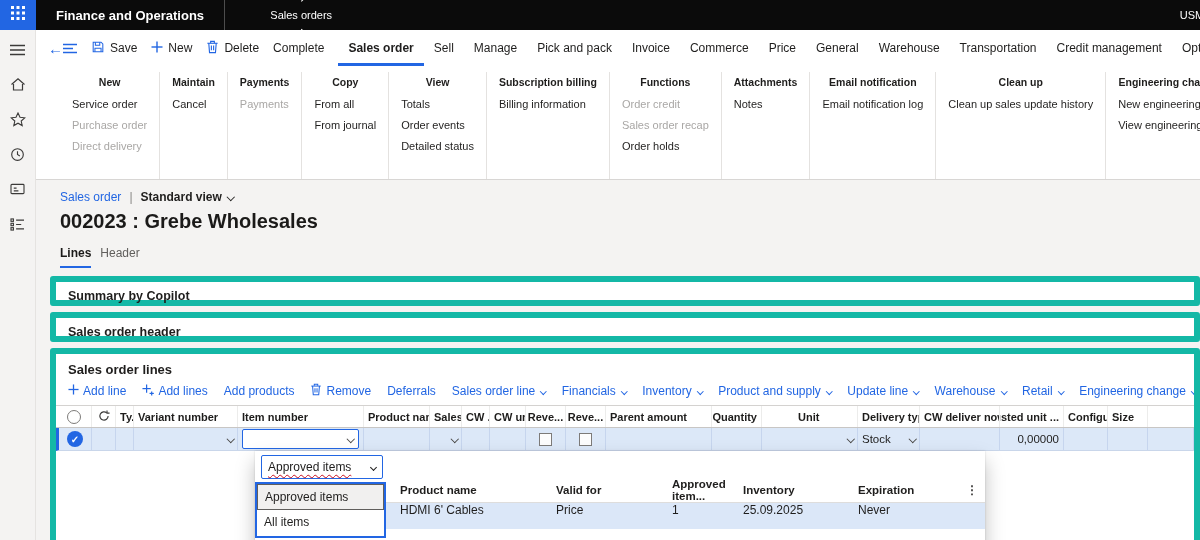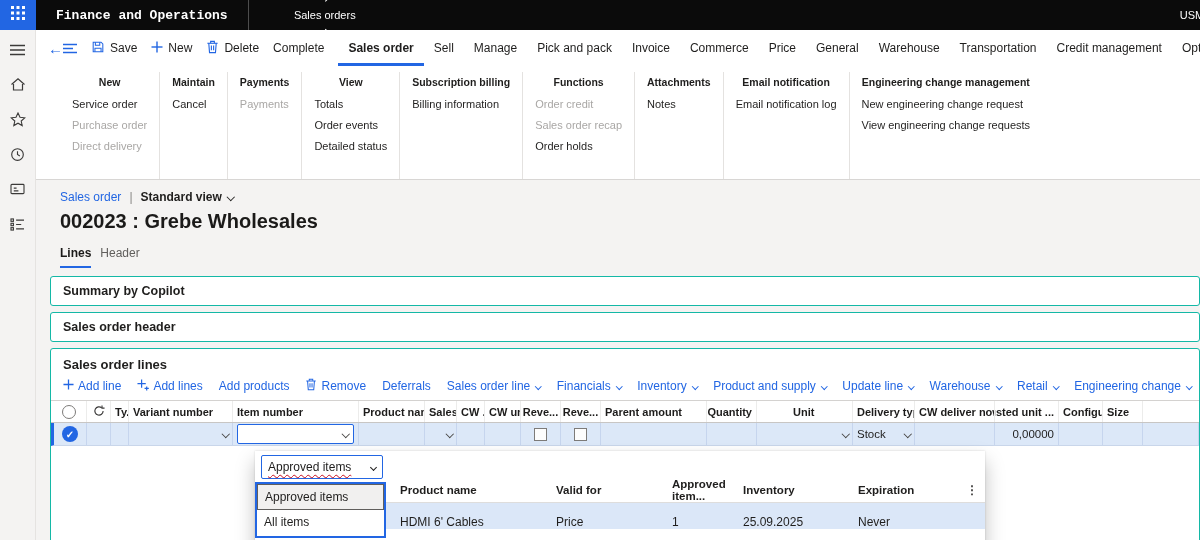--- a/index.html
+++ b/index.html
@@ -3,21 +3,21 @@
 <meta charset="utf-8">
 <style>
   html,body{margin:0;padding:0;width:1200px;height:540px;overflow:hidden;
     font-family:"Liberation Sans",sans-serif;background:#fff;color:#1f1e1d;}
   *{box-sizing:border-box;}
   .app{position:relative;width:1200px;height:540px;}
 
   
   .topbar{height:30px;background:#0b0b0b;display:flex;align-items:center;color:#fff;position:relative;}
   .waffle{width:36px;height:30px;background:#2266E3;display:flex;align-items:center;justify-content:center;cursor:pointer;}
-  .app-title{font-size:13px;font-weight:700;padding:0 20px;white-space:nowrap;font-family:Liberation Mono, monospace;}
+  .app-title{font-size:13px;font-weight:700;padding:0 20px;white-space:nowrap;}
   .tb-div{width:1px;height:30px;background:#4d4d4d;}
   .breadcrumb{display:flex;align-items:center;gap:9px;margin-left:26px;font-size:11px;flex-direction:column;}
   .bc-item{white-space:nowrap;cursor:pointer;}
   .chv{display:inline-block;width:5.5px;height:5.5px;border-right:1.5px solid currentColor;border-bottom:1.5px solid currentColor;transform:rotate(45deg);vertical-align:2px;}
   .chv.r{transform:rotate(-45deg);width:4.5px;height:4.5px;}
   .company{position:absolute;right:-11px;top:9px;font-size:11px;}
 
   
   .shell{display:flex;height:510px;}
   .sidebar{width:36px;background:#f4f3f2;border-right:1px solid #e5e3e1;display:flex;flex-direction:column;align-items:center;padding-top:10px;gap:13px;}
@@ -46,21 +46,21 @@
   .ph-line1{font-size:12px;display:flex;align-items:center;gap:8px;}
   .ph-link{color:#2266E3;cursor:pointer;}
   .ph-sep{color:#8a8886;}
   .ph-view{font-weight:600;cursor:pointer;display:flex;align-items:center;gap:6px;}
   .ph-title{font-size:20px;font-weight:700;margin-top:6px;color:#1b1a19;}
   .ph-tabs{display:flex;gap:9px;margin-top:13px;font-size:12px;}
   .ph-tab{cursor:pointer;color:#605e5c;padding-bottom:6px;}
   .ph-tab.active{color:#1b1a19;font-weight:700;border-bottom:2.5px solid #2266E3;}
 
   .cards{margin:8px 0 0 14px;}
-  .card{background:#fff;border:1px solid #14b8a6;border-radius:3px;}
+  .card{background:#fff;border:6px solid #14b8a6;border-radius:3px;}
   .card-strip{height:30px;line-height:29px;font-size:12.5px;font-weight:700;padding-left:12px;margin-bottom:6px;cursor:pointer;}
   .card-lines{height:210px;overflow:hidden;}
   .cl-title{font-size:13px;font-weight:700;padding:8px 12px 6px;}
   .cl-toolbar{display:flex;align-items:center;gap:16px;padding:0 0 6px 12px;font-size:12px;color:#2266E3;white-space:nowrap;overflow:hidden;}
   .tb-item{display:flex;align-items:center;gap:4px;cursor:pointer;}
   .tb-item .chv{width:4.5px;height:4.5px;border-width:1.3px;margin-left:2px;}
 
   
   .grid{border-top:1px solid #d4d2d0;}
   .grow{display:flex;align-items:stretch;}
@@ -87,21 +87,21 @@
     box-shadow:0 10px 18px rgba(0,0,0,.25),0 0 2px rgba(0,0,0,.15);z-index:5;}
   .fo-combo{position:absolute;left:6px;top:4px;width:122px;height:24px;border:1px solid #2266E3;border-radius:2px;
     display:flex;align-items:center;padding:0 6px;font-size:12px;background:#fff;}
   .squiggle{text-decoration:underline;text-decoration-style:wavy;text-decoration-color:#c50f1f;text-decoration-thickness:1px;text-underline-offset:3px;}
   .fo-combo .chv{margin-left:auto;width:5px;height:5px;}
   .fo-list{position:absolute;left:0;top:31px;width:131px;background:#fff;border:2px solid #2266E3;z-index:6;}
   .fo-opt{height:26px;line-height:24px;padding-left:7px;font-size:12px;cursor:pointer;}
   .fo-opt.sel{background:#f1f0ef;border:1px solid #605e5c;}
   .fo-grid{position:absolute;left:131px;top:27px;right:0;}
   .fo-ghead{display:flex;align-items:center;height:25px;border-bottom:1px solid #dedddc;font-size:11.5px;font-weight:700;padding-left:14px;}
-  .fo-grow{display:flex;align-items:flex-end;height:26px;background:#dbe7f8;font-size:12px;padding-left:14px;cursor:pointer;}
+  .fo-grow{display:flex;align-items:flex-start;height:26px;background:#dbe7f8;font-size:12px;padding-left:14px;cursor:pointer;}
   .fc0{width:156px;} .fc1{width:116px;} .fc2{width:71px;} .fc3{width:115px;} .fc4{width:100px;}
   .fo-more{margin-left:auto;margin-right:7px;color:#3b3a39;cursor:pointer;}
   .fo-more::after{content:"\22EE";font-size:12px;font-weight:700;}
 </style>
 </head>
 <body>
 
 <div class="app">
 
   <header class="topbar">
@@ -245,20 +245,25 @@
         </div>
         <div class="rgroup">
           <div class="rg-title">Maintain</div>
           <div class="ritem">Cancel</div>
         </div>
         <div class="rgroup">
           <div class="rg-title">Payments</div>
           <div class="ritem disabled">Payments</div>
         </div>
         <div class="rgroup">
+          <div class="rg-title">Copy</div>
+          <div class="ritem">From all</div>
+          <div class="ritem">From journal</div>
+        </div>
+        <div class="rgroup">
           <div class="rg-title">View</div>
           <div class="ritem">Totals</div>
           <div class="ritem">Order events</div>
           <div class="ritem">Detailed status</div>
         </div>
         <div class="rgroup">
           <div class="rg-title">Subscription billing</div>
           <div class="ritem">Billing information</div>
         </div>
         <div class="rgroup">
@@ -267,20 +272,24 @@
           <div class="ritem disabled">Sales order recap</div>
           <div class="ritem">Order holds</div>
         </div>
         <div class="rgroup">
           <div class="rg-title">Attachments</div>
           <div class="ritem">Notes</div>
         </div>
         <div class="rgroup">
           <div class="rg-title">Email notification</div>
           <div class="ritem">Email notification log</div>
+        </div>
+        <div class="rgroup">
+          <div class="rg-title">Clean up</div>
+          <div class="ritem">Clean up sales update history</div>
         </div>
         <div class="rgroup">
           <div class="rg-title">Engineering change management</div>
           <div class="ritem">New engineering change request</div>
           <div class="ritem">View engineering change requests</div>
         </div>
       </div>
 
       <div class="content">
         <div class="page-head">

